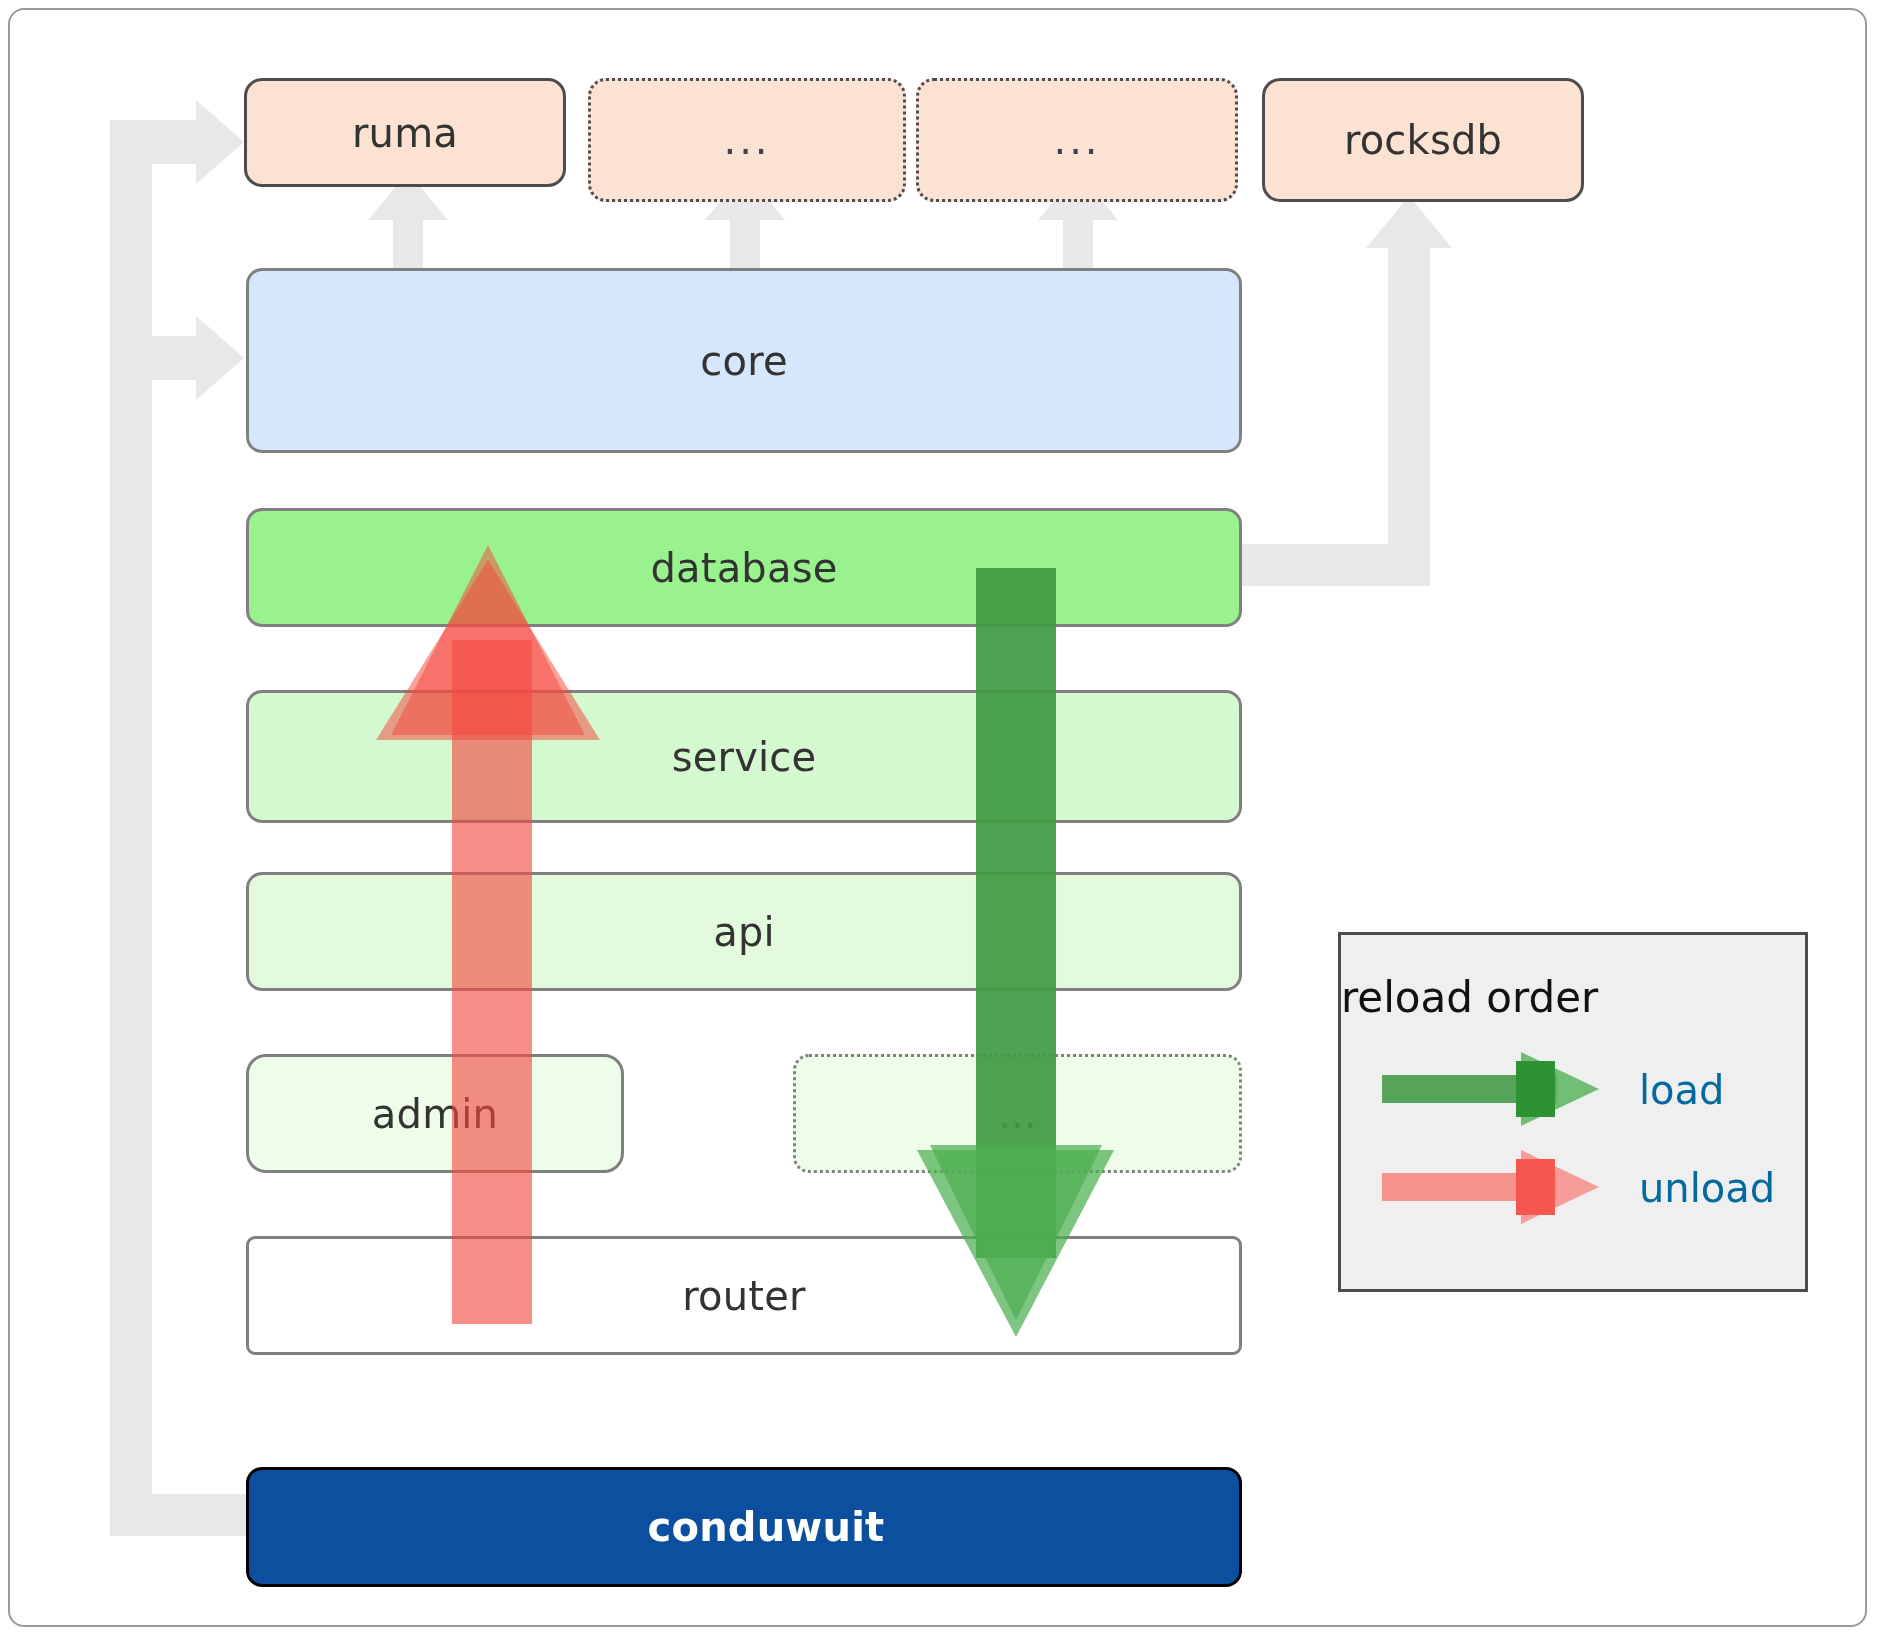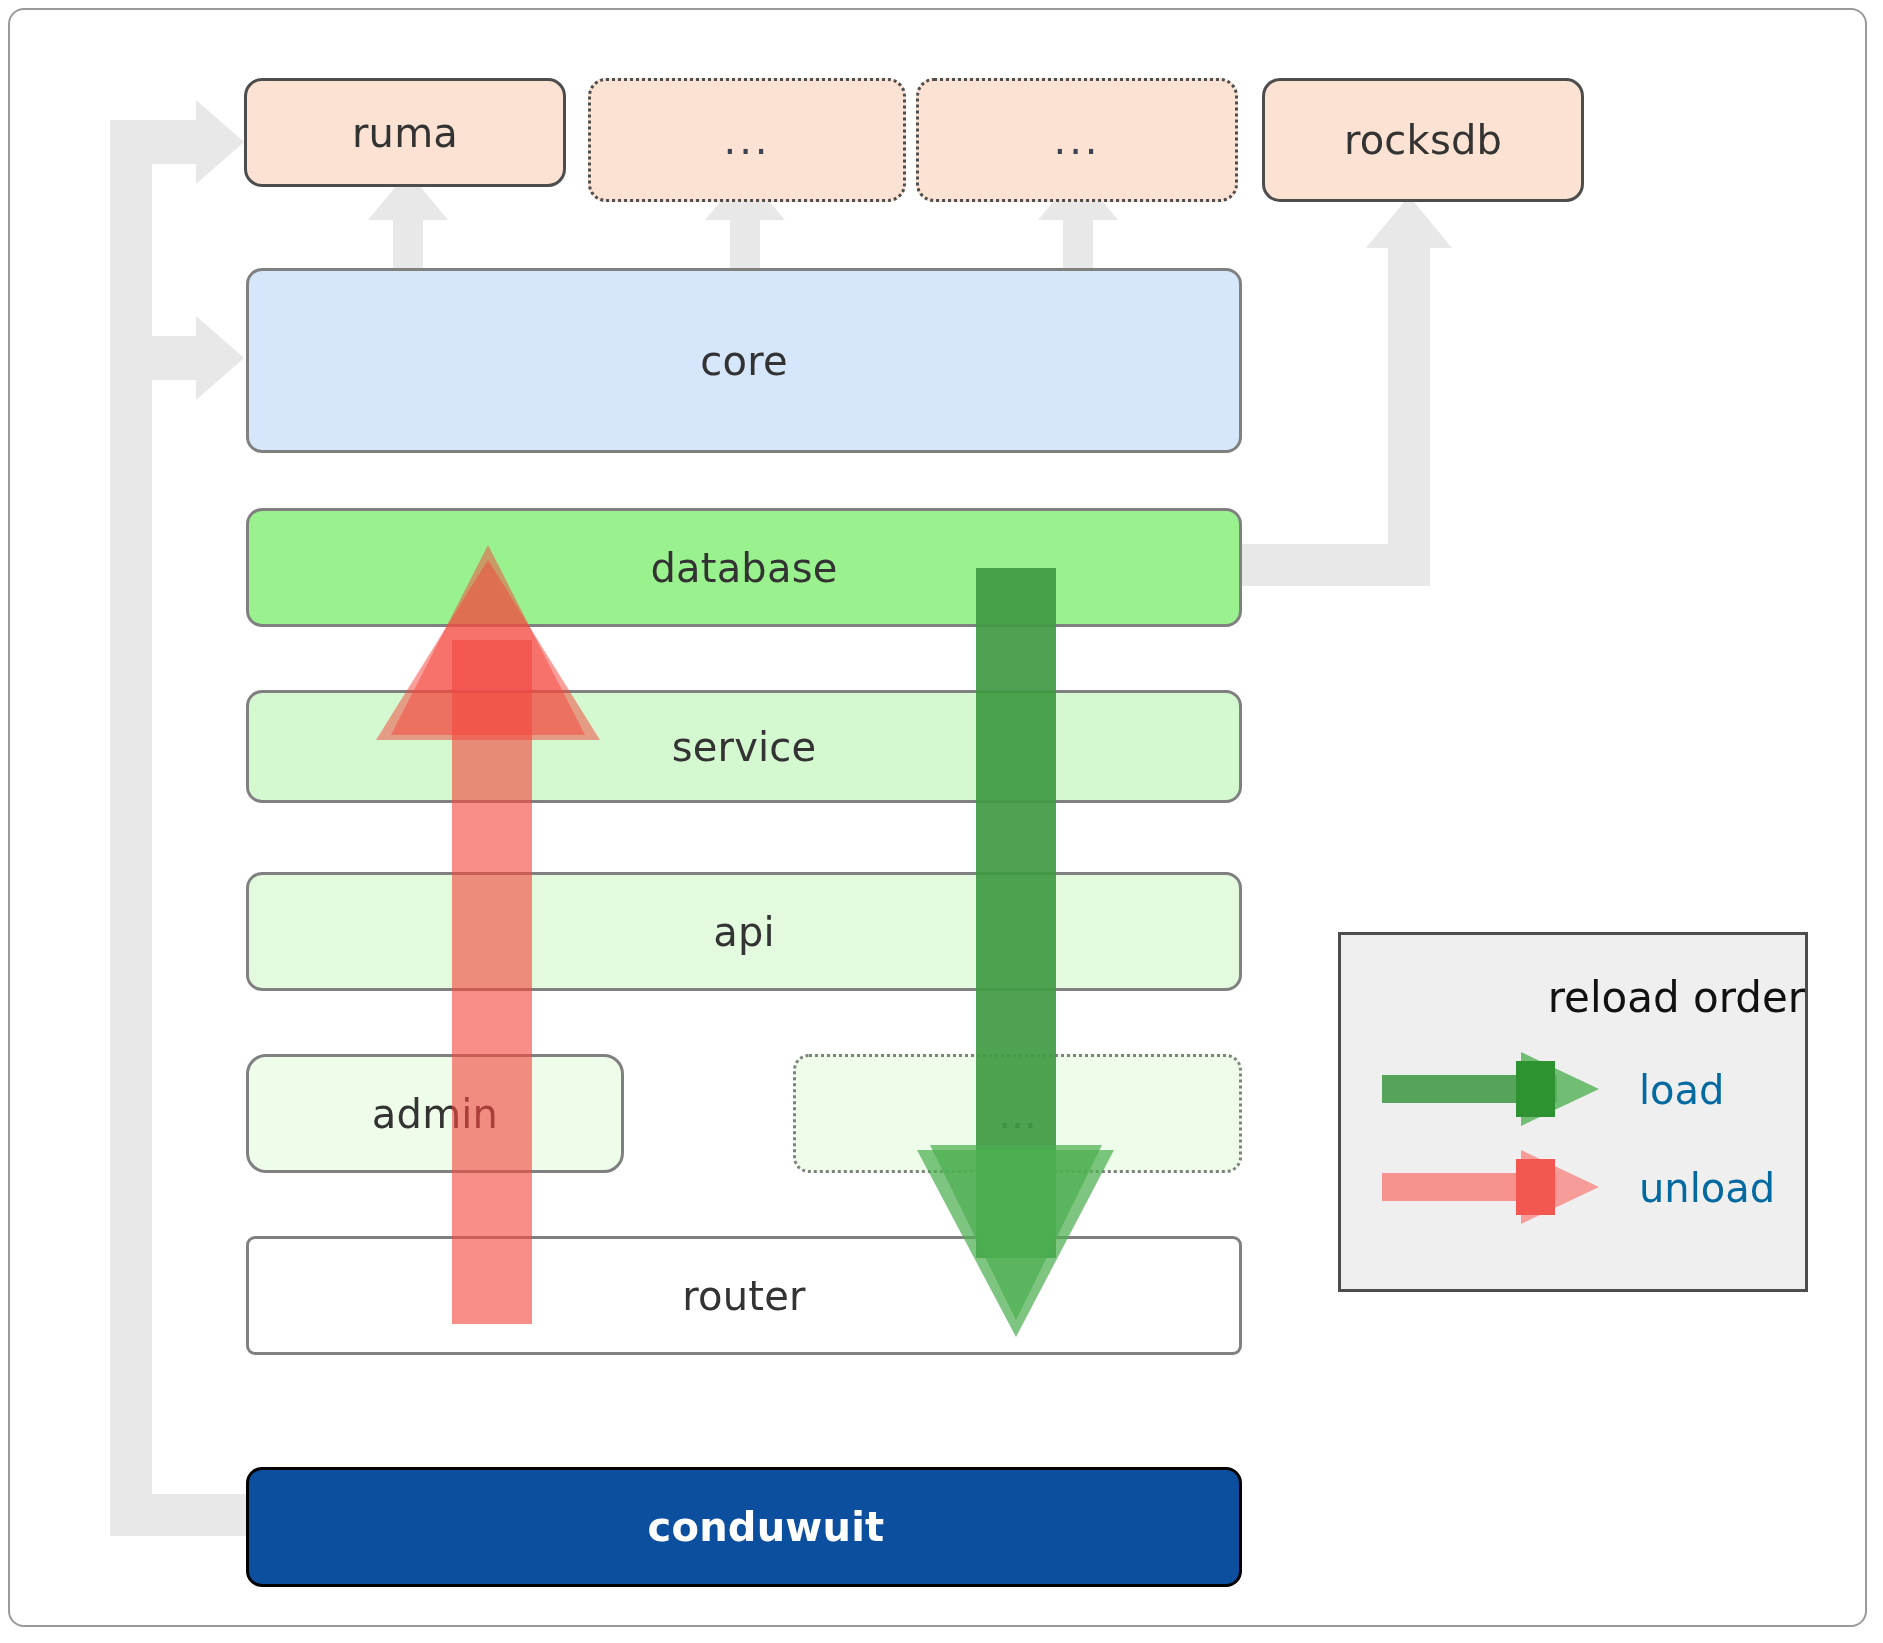--- a/index.html
+++ b/index.html
@@ -94,21 +94,21 @@
     position: absolute;
     background: #efefef;
     border: 3px solid #4d4d4d;
     box-sizing: border-box;
   }
   .legend-title {
     position: absolute;
     left: 0;
     top: 38px;
     width: 100%;
-    text-align: right;
+    text-align: left;
     font-size: 42px;
     color: #111111;
   }
   .legend-label {
     position: absolute;
     font-size: 40px;
     color: #0369a1;
     white-space: nowrap;
   }
 
@@ -186,21 +186,21 @@
   </div>
 
   <div class="node core" style="left:246px; top:268px; width:996px; height:185px; font-size:40px;">
     <span class="lbl">core</span>
   </div>
 
   <div class="node layer l-database" style="left:246px; top:508px; width:996px; height:119px; font-size:40px;">
     <span class="lbl">database</span>
   </div>
 
-  <div class="node layer l-service" style="left:246px; top:690px; width:996px; height:113px; font-size:40px;">
+  <div class="node layer l-service" style="left:246px; top:690px; width:996px; height:133px; font-size:40px;">
     <span class="lbl">service</span>
   </div>
 
   <div class="node layer l-api" style="left:246px; top:872px; width:996px; height:119px; font-size:40px;">
     <span class="lbl">api</span>
   </div>
 
   <div class="node layer l-admin" style="left:246px; top:1054px; width:378px; height:119px; font-size:40px;border-radius:20px;">
     <span class="lbl">admin</span>
   </div>

